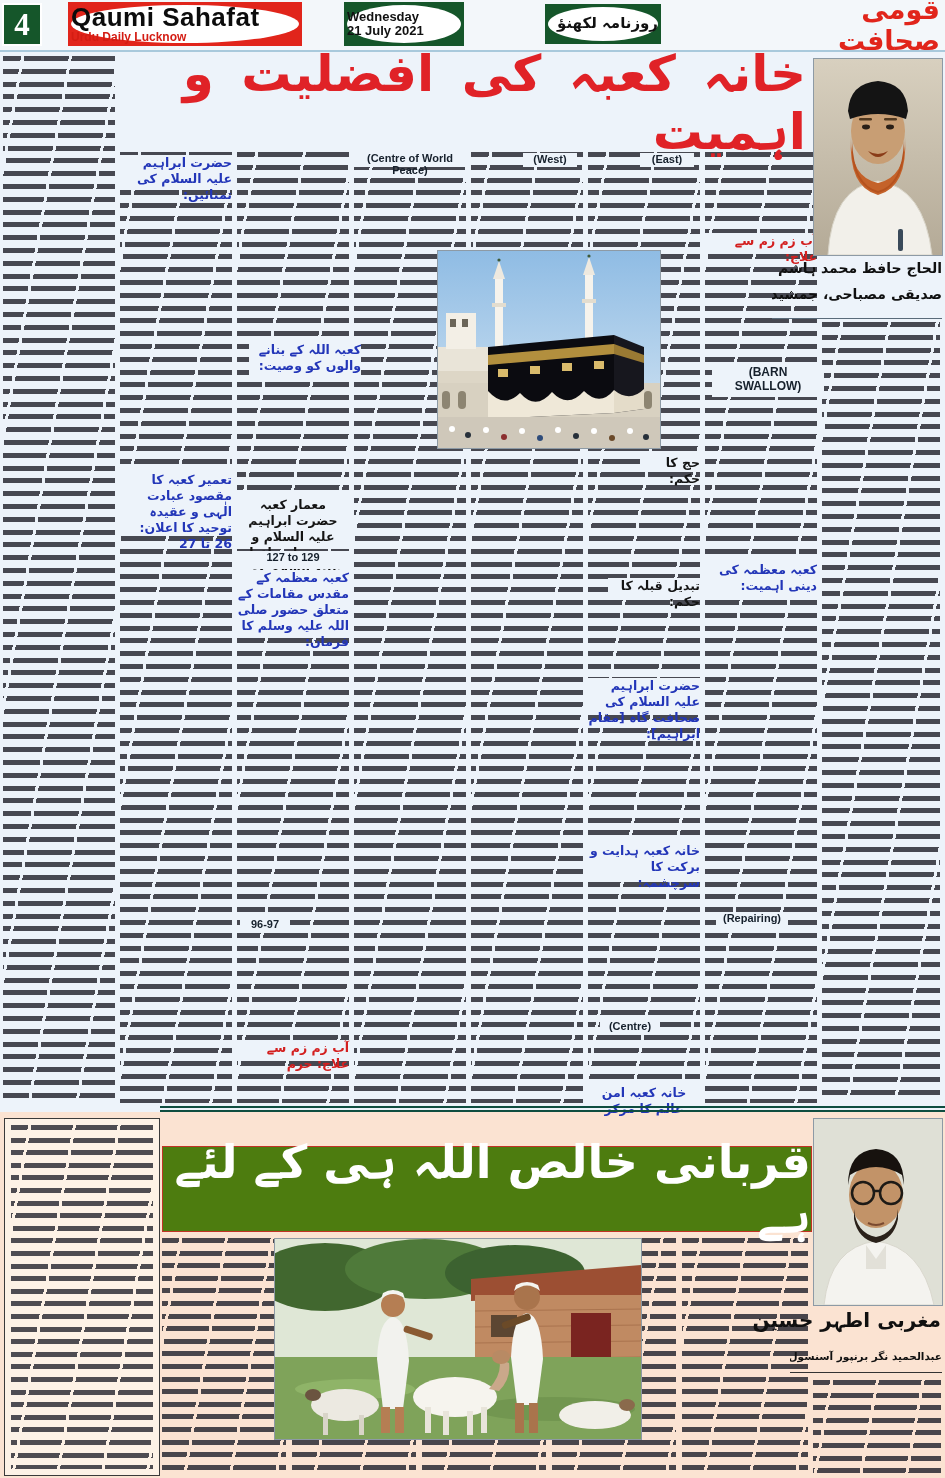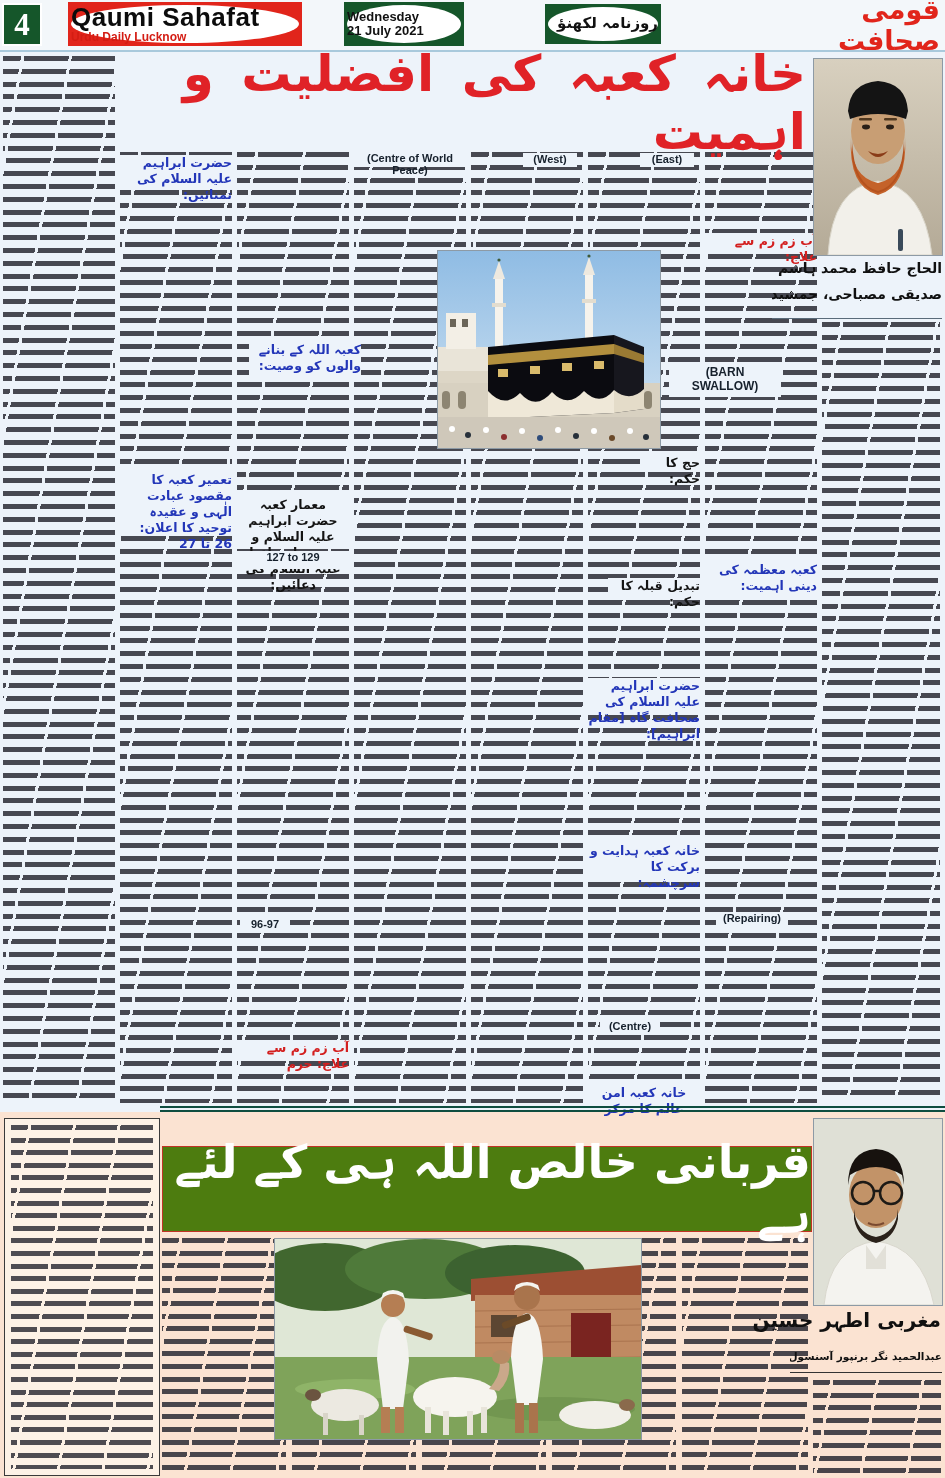--- a/index.html
+++ b/index.html
@@ -193,22 +193,23 @@
 
   <div class="frag" style="left:354px;top:152px;width:112px;height:15px;">(Centre of World Peace)</div>
   <div class="frag" style="left:523px;top:153px;width:54px;height:14px;">(West)</div>
   <div class="frag" style="left:640px;top:153px;width:54px;height:14px;">(East)</div>
 
   <div class="hd h-blue urdu" style="left:120px;top:155px;width:112px;height:33px;">حضرت ابراہیم علیہ السلام کی تمنائیں:</div>
   <div class="hd h-blue urdu" style="left:249px;top:342px;width:112px;height:33px;">کعبہ اللہ کے بنانے والوں کو وصیت:</div>
   <div class="hd h-blue urdu" style="left:120px;top:472px;width:112px;height:62px;">تعمیر کعبہ کا مقصود عبادت الٰہی و عقیدہ توحید کا اعلان: 26 تا 27</div>
   <div class="hd h-black urdu center" style="left:237px;top:497px;width:112px;height:52px;">معمار کعبہ حضرت ابراہیم علیہ السلام و حضرت اسماعیل علیہ السلام کی دعائیں:</div>
   <div class="frag" style="left:237px;top:551px;width:112px;height:18px;">127 to 129</div>
+  <div class="hd h-blue urdu" style="left:237px;top:570px;width:112px;height:64px;">کعبہ معظمہ کے مقدس مقامات کے متعلق حضور صلی اللہ علیہ وسلم کا فرمان:</div>
   <div class="hd h-red urdu" style="left:705px;top:233px;width:112px;height:17px;">آب زم زم سے علاج:</div>
-  <div class="frag" style="left:669px;top:365px;width:112px;height:32px;font-size:12px;">
+  <div class="frag" style="left:712px;top:365px;width:112px;height:32px;font-size:12px;">
     <div>(BARN</div>
     <div>SWALLOW)</div>
   </div>
   <div class="hd h-black urdu" style="left:640px;top:455px;width:60px;height:17px;">حج کا حکم:</div>
   <div class="hd h-black urdu" style="left:608px;top:578px;width:92px;height:17px;">تبدیل قبلہ کا حکم:</div>
   <div class="hd h-blue urdu" style="left:705px;top:562px;width:112px;height:33px;">کعبہ معظمہ کی دینی اہمیت:</div>
   <div class="hd h-blue urdu" style="left:588px;top:678px;width:112px;height:33px;">حضرت ابراہیم علیہ السلام کی صحافت گاہ [مقام ابراہیم]:</div>
   <div class="hd h-blue urdu" style="left:588px;top:843px;width:112px;height:33px;">خانہ کعبہ ہدایت و برکت کا سرچشمہ:</div>
   <div class="frag" style="left:716px;top:912px;width:72px;height:13px;">(Repairing)</div>
   <div class="frag" style="left:240px;top:918px;width:50px;height:13px;">96-97</div>

